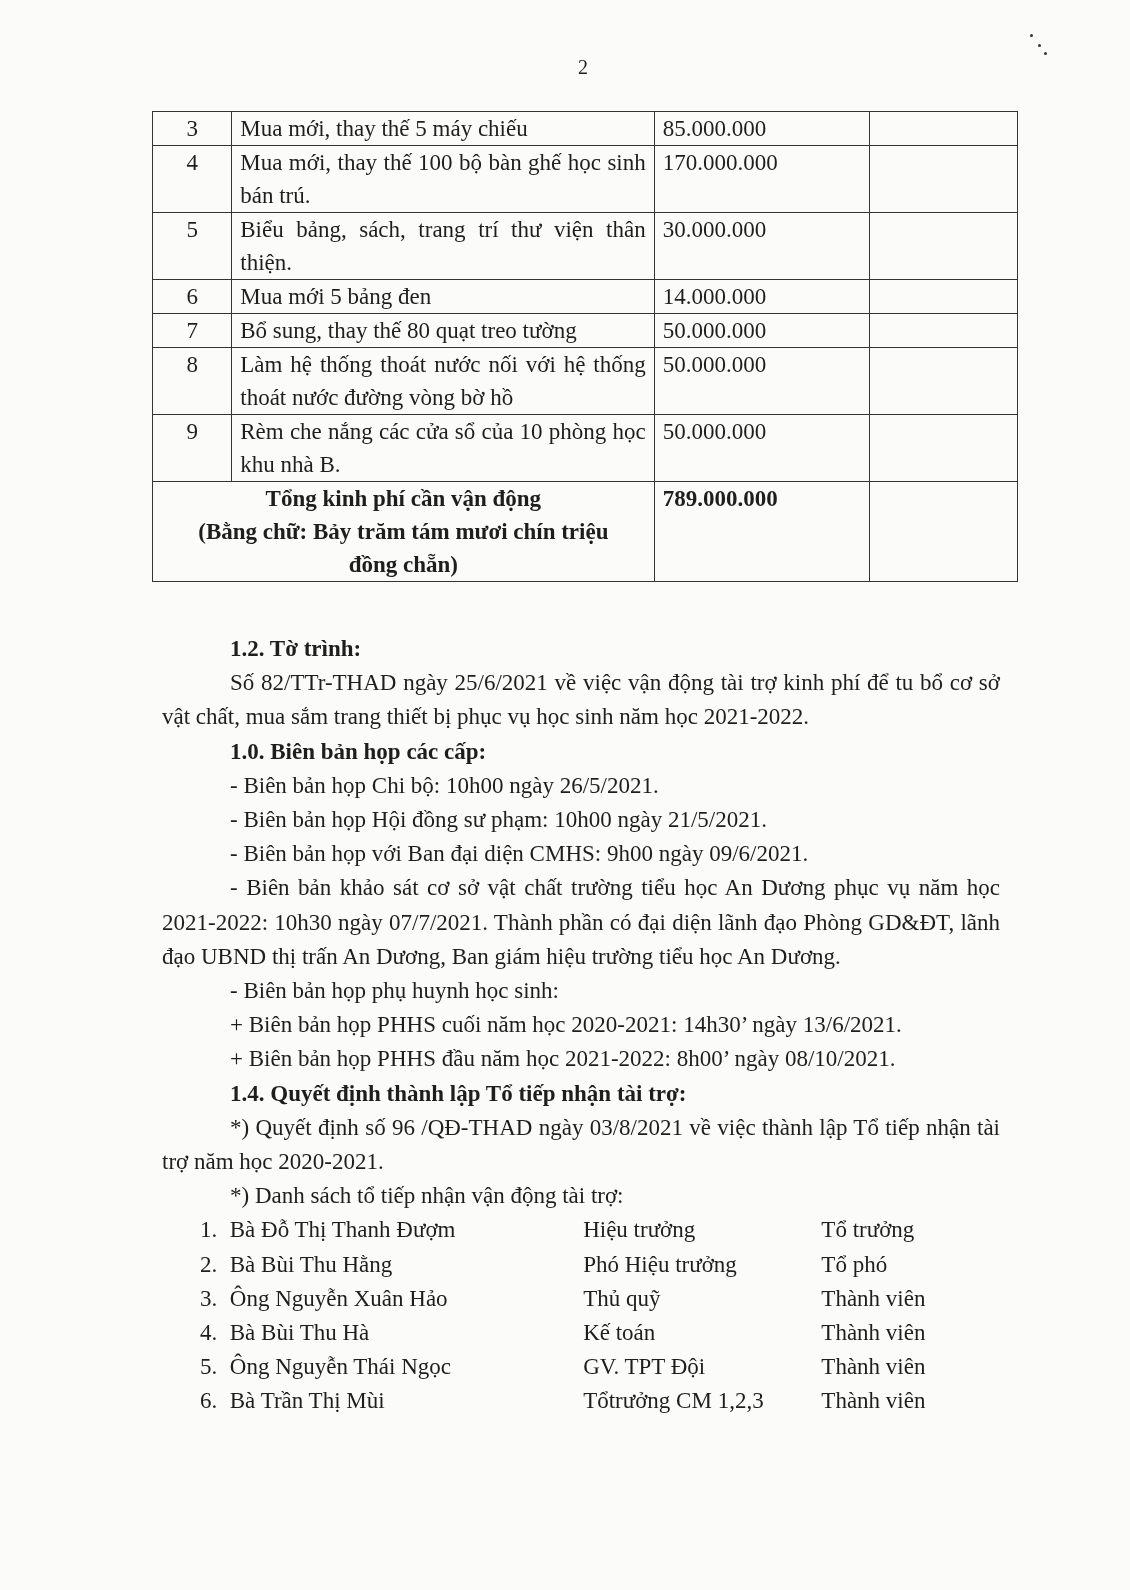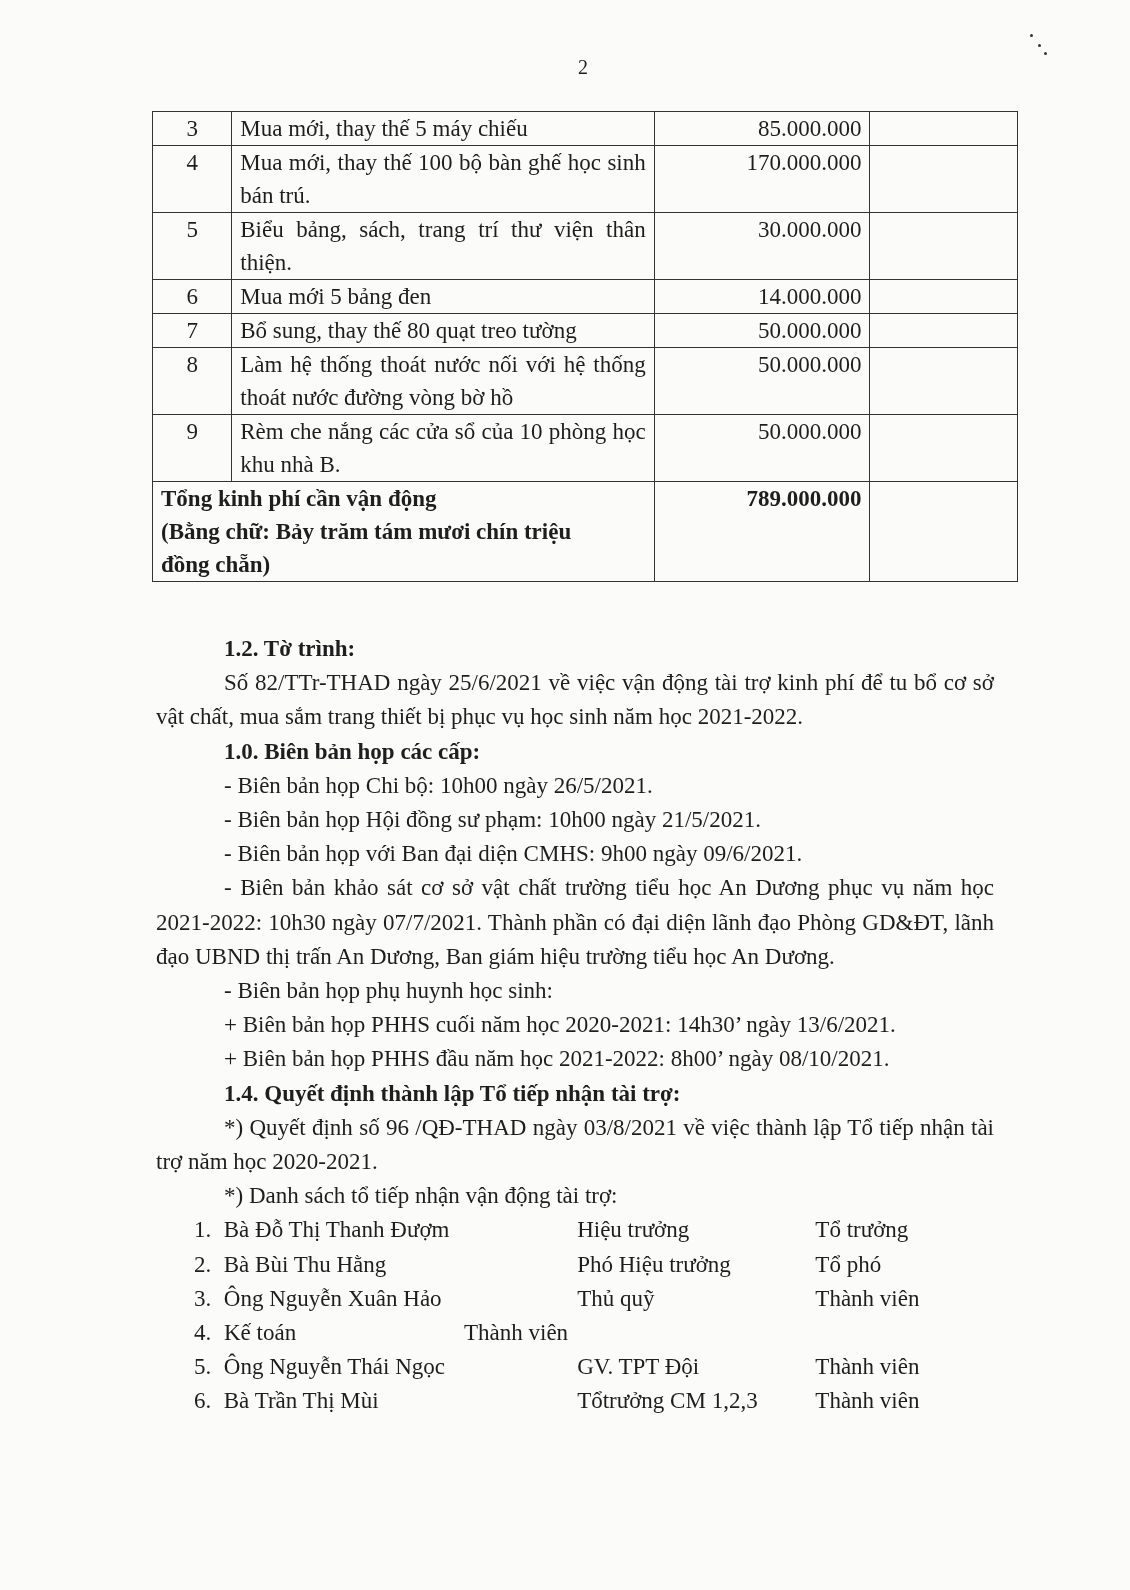--- a/index.html
+++ b/index.html
@@ -24,27 +24,27 @@
     font-size: 23px;
     line-height: 33px;
   }
   table.budget td {
     border: 1.5px solid #333;
     vertical-align: top;
     padding: 0 8px;
   }
   td.col-no { width: 62px; text-align: center; padding: 0; }
   td.col-desc { width: 404px; text-align: justify; text-align-last: left; }
-  td.col-amount { width: 198px; text-align: right; }
+  td.col-amount { width: 198px; text-align: left; }
   td.col-note { width: 130px; }
   tr.total td { font-weight: bold; }
-  td.total-label { }
+  td.total-label { text-align: center; }
 
   .body-text {
-    position: absolute; top: 632px; left: 156px; width: 838px;
+    position: absolute; top: 632px; left: 162px; width: 838px;
     font-size: 23px;
     line-height: 34.2px;
   }
   .body-text p { margin: 0; text-align: justify; }
   .indent { text-indent: 68px; }
   .heading { font-weight: bold; text-indent: 68px; }
   .member-row { display: flex; padding-left: 38px; }
   .member-row .m-num { width: 30px; }
   .member-row .m-name { width: 356px; }
   .member-row .m-pos { width: 240px; }
@@ -147,20 +147,21 @@
       <span class="m-role">Tổ phó</span>
     </div>
     <div class="member-row">
       <span class="m-num">3.</span>
       <span class="m-name">Ông Nguyễn Xuân Hảo</span>
       <span class="m-pos">Thủ quỹ</span>
       <span class="m-role">Thành viên</span>
     </div>
     <div class="member-row">
       <span class="m-num">4.</span>
+      <span class="m-name">Bà Bùi Thu Hà</span>
       <span class="m-pos">Kế toán</span>
       <span class="m-role">Thành viên</span>
     </div>
     <div class="member-row">
       <span class="m-num">5.</span>
       <span class="m-name">Ông Nguyễn Thái Ngọc</span>
       <span class="m-pos">GV. TPT Đội</span>
       <span class="m-role">Thành viên</span>
     </div>
     <div class="member-row">

